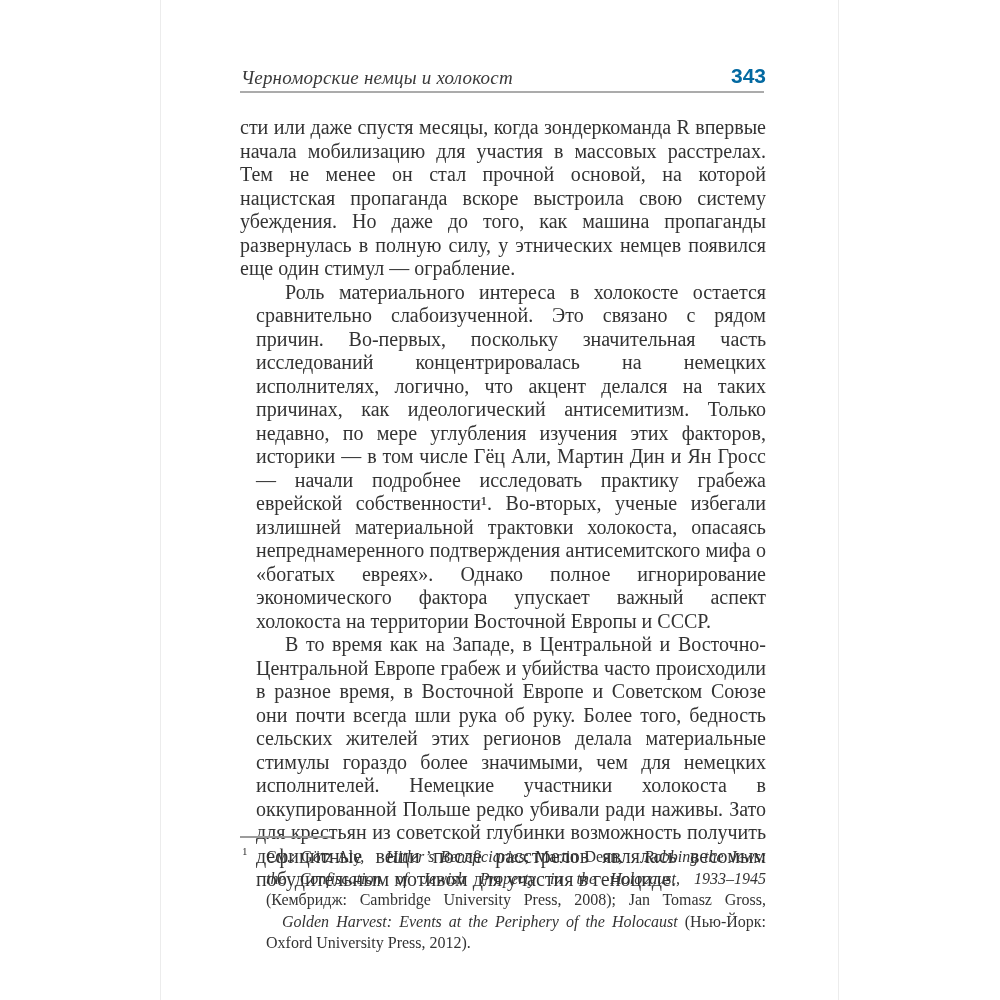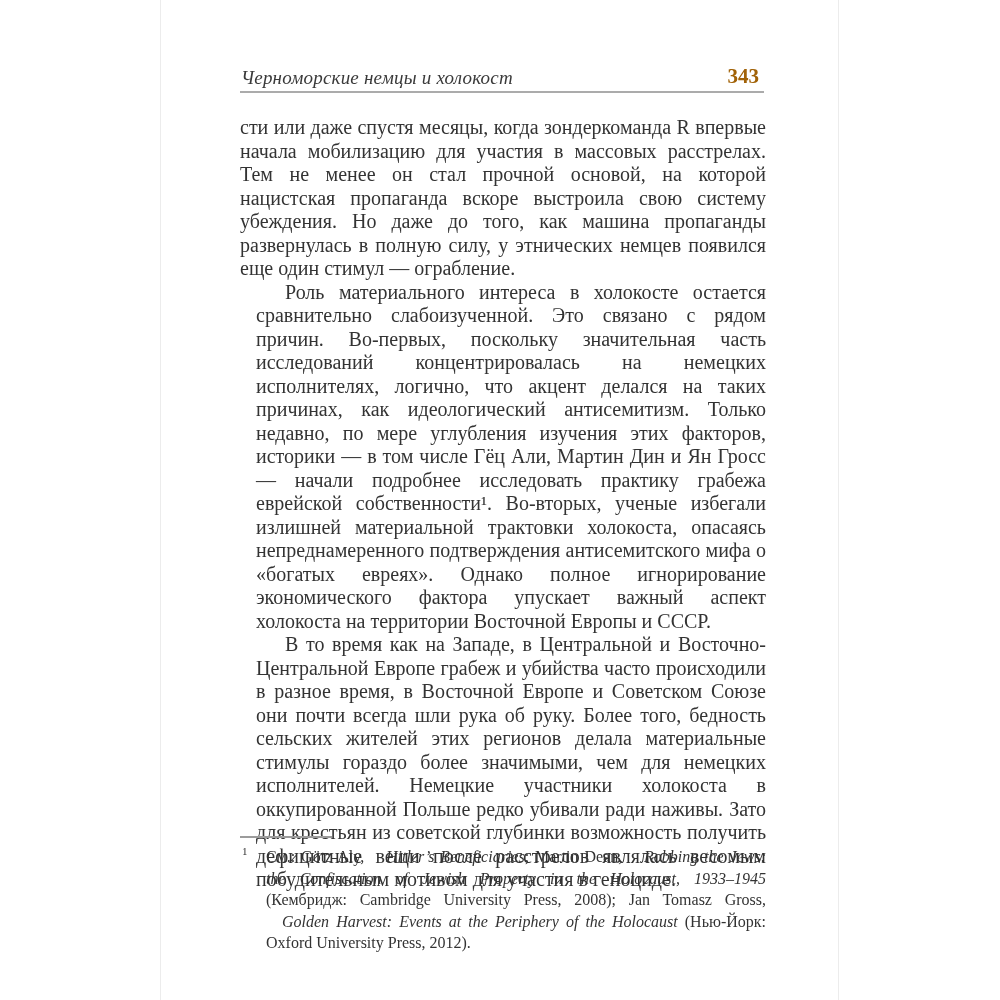--- a/index.html
+++ b/index.html
@@ -32,27 +32,27 @@
     top: 68px;
     font-family: Liberation Serif, serif;
     font-style: italic;
     font-size: 19px;
     line-height: 20px;
     color: #3a3a3a;
     letter-spacing: 0.2px;
   }
   .head-page {
     position: absolute;
-    right: 241px;
+    right: 234px;
     top: 65px;
-    font-family: Liberation Serif, serif;
+    font-family: Liberation Sans, sans-serif;
     font-weight: bold;
     font-size: 21px;
     line-height: 22px;
-    color: #a16207;
+    color: #0369a1;
   }
   .head-rule {
     position: absolute;
     left: 240px;
     top: 91px;
     width: 524px;
     height: 2px;
     background: #ababab;
   }
   

